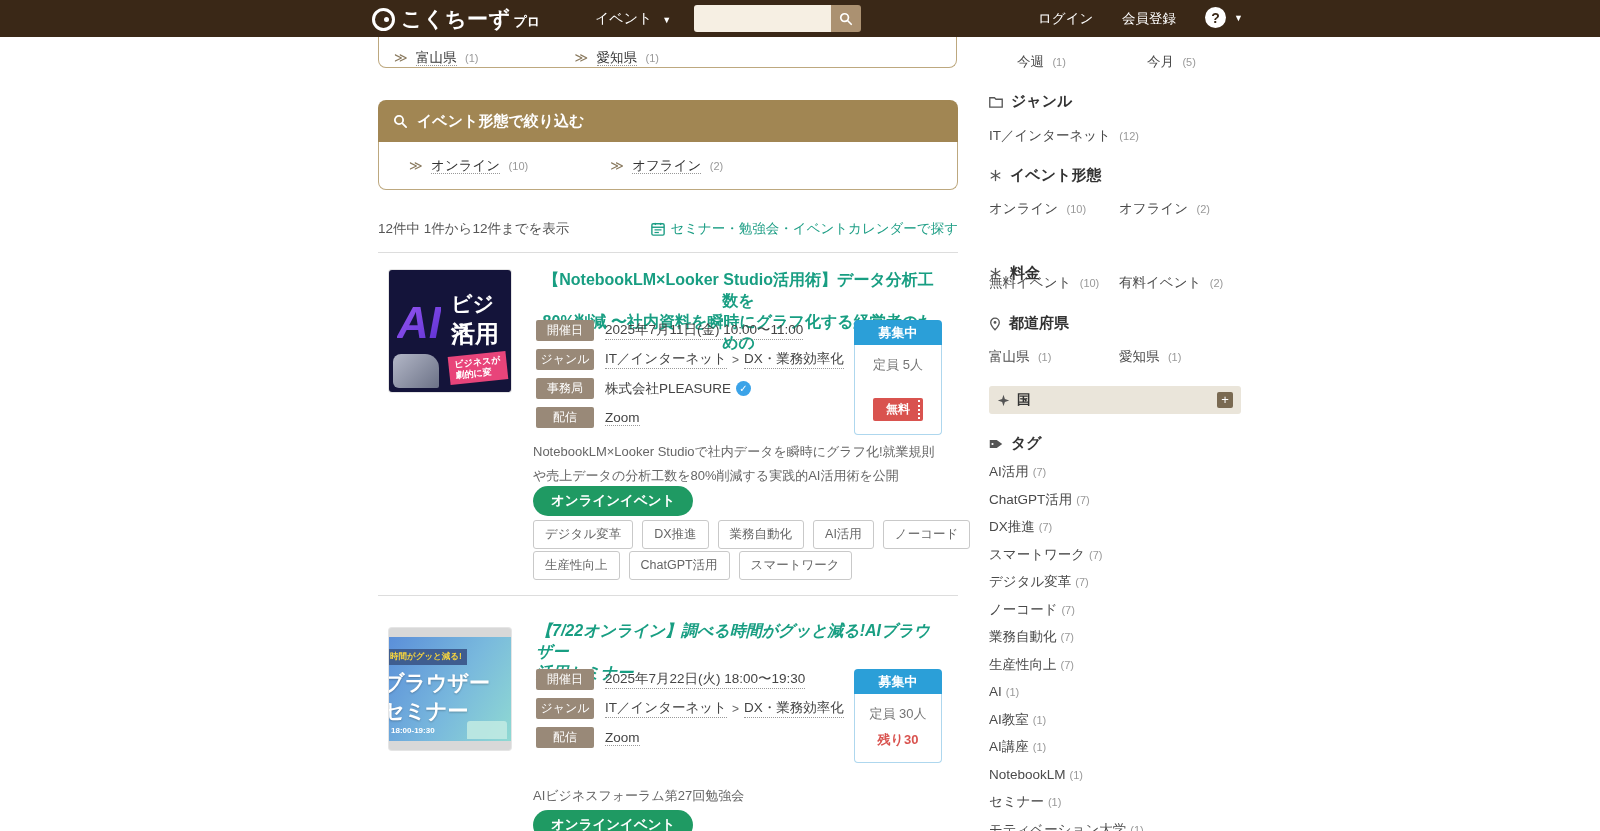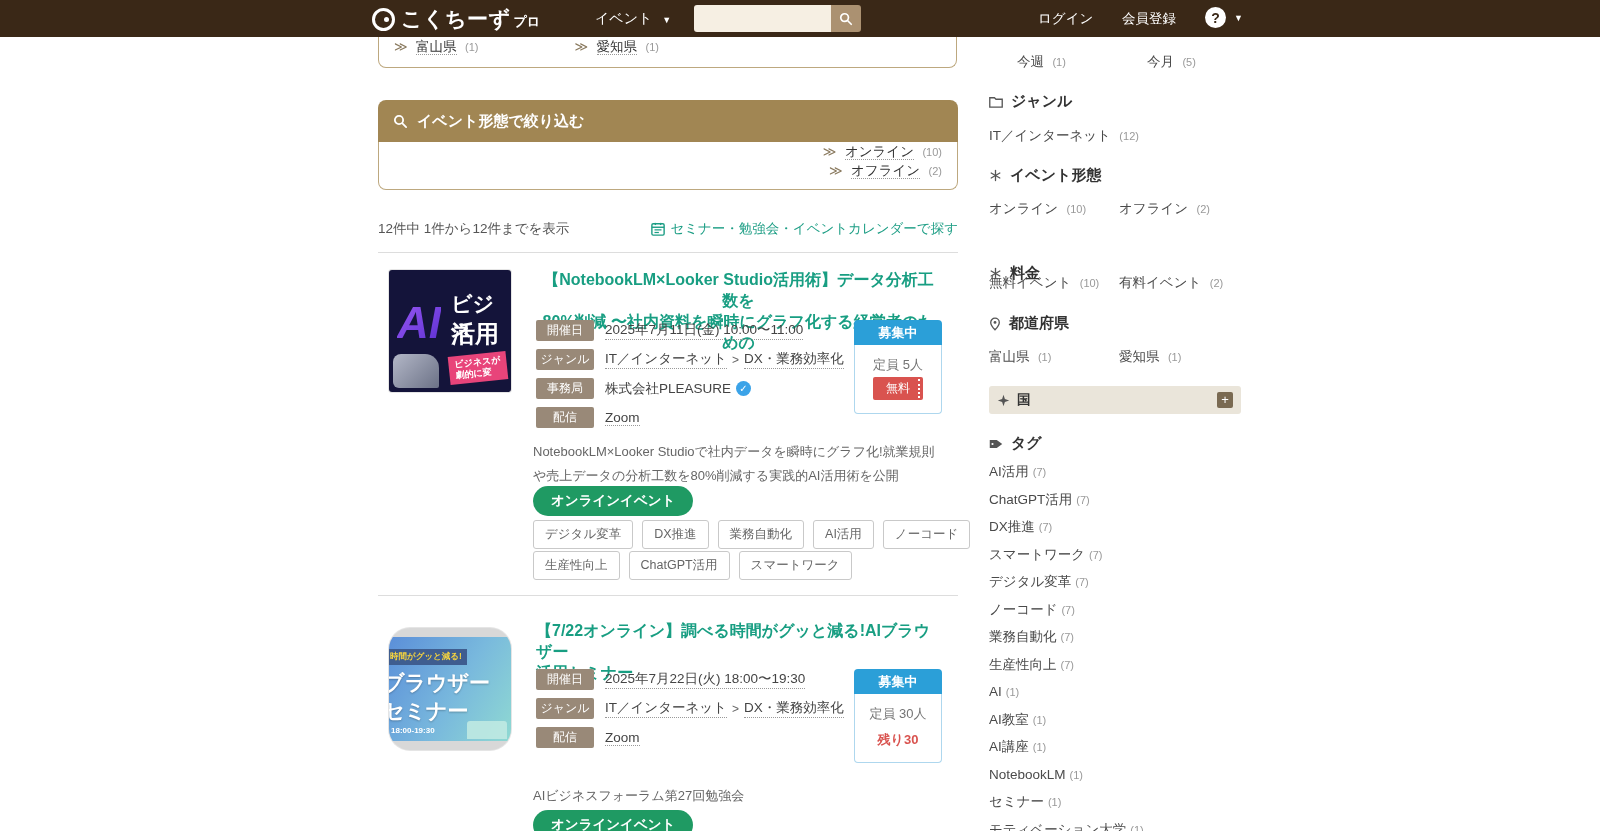--- a/index.html
+++ b/index.html
@@ -24,28 +24,28 @@
   .help { position:absolute; left:1205px; top:7px; width:21px; height:21px; background:#fff; border-radius:50%; text-align:center; line-height:21px; cursor:pointer; }
   .help span { color:#3a2817; font-weight:bold; font-size:14px; }
   .help-car { position:absolute; left:1234px; top:0; height:37px; line-height:37px; font-size:9px; cursor:pointer; }
 
   
   .chev { color:#8a7a5f; font-size:13px; margin-right:4px; }
   .flink { font-size:13.5px; color:#333; border-bottom:1px dotted #999; cursor:pointer; }
   .cnt { font-size:11px; color:#999; margin-left:4px; }
   .prefbox { position:absolute; left:378px; top:37px; width:579px; height:31px;
     border:1px solid #bda87f; border-top:none; border-radius:0 0 8px 8px; background:#fff;
-    display:flex; align-items:flex-start; padding:0 15px; }
+    display:flex; align-items:flex-end; padding:0 15px; }
   .prefbox .itm2 { margin-left:96px; }
   .fhead { position:absolute; left:378px; top:100px; width:580px; height:42px; background:#a18653;
     border-radius:8px 8px 0 0; display:flex; align-items:center; padding:0 15px; }
   .fhead .t { color:#fff; font-weight:bold; font-size:15px; margin-left:9px; }
   .fbody { position:absolute; left:378px; top:142px; width:580px; height:48px;
     border:1px solid #bda87f; border-top:none; border-radius:0 0 8px 8px; background:#fff;
-    display:flex; align-items:flex-end; padding:0 15px;flex-direction:column; }
+    display:flex; align-items:center; padding:0 30px; }
   .fbody .itm2 { margin-left:82px; }
 
   
   .resrow { position:absolute; left:378px; top:220px; width:580px; display:flex; justify-content:space-between; align-items:center; }
   .ressum { font-size:13.5px; color:#555; }
   .callink { display:flex; align-items:center; gap:5px; font-size:13.5px; color:#1d9e85; cursor:pointer; }
   .divider { position:absolute; left:378px; width:580px; border-top:1px solid #ddd; }
 
   
   .event { position:absolute; left:378px; width:580px; }
@@ -57,39 +57,39 @@
     text-align:center; line-height:21px; border-radius:2px; margin-right:11px; flex:none; }
   .eval { font-size:13.5px; color:#444; }
   .dlink { border-bottom:1px dotted #999; cursor:pointer; }
   .gsep { margin:0 5px; color:#666; font-size:12px; }
   .vbadge { display:inline-block; width:15px; height:15px; background:#3ba3e8; border-radius:50%; color:#fff;
     font-size:10px; text-align:center; line-height:15px; margin-left:5px; vertical-align:-2px; }
   .stbox { position:absolute; left:476px; width:88px; border-radius:4px; }
   .sthead { height:25px; background:#2b9fd8; color:#fff; font-weight:bold; font-size:13px; text-align:center; line-height:25px; border-radius:4px 4px 0 0; }
   .stbody { border:1px solid #aed7ee; border-top:none; border-radius:0 0 4px 4px; background:#fff; text-align:center; padding:11px 0 13px; }
   .stcap { font-size:13px; color:#737373; }
-  .price { position:relative; display:inline-block; margin-top:3px; background:#d9534f; color:#fff; font-size:12px; font-weight:normal; padding:3px 13px; border-radius:2px; cursor:pointer; }
+  .price { position:relative; display:inline-block; margin-top:24px; background:#d9534f; color:#fff; font-size:12px; font-weight:bold; padding:3px 13px; border-radius:2px; cursor:pointer; }
   .price:after { content:""; position:absolute; right:3px; top:2px; bottom:2px; border-right:2px dotted #fff; }
   .remain { margin-top:8px; color:#d9534f; font-weight:bold; font-size:13px; }
   .edesc { position:absolute; left:155px; width:412px; font-size:13px; color:#666; line-height:24px; }
   .gpill { position:absolute; left:155px; background:#1f9a63; color:#fff; font-weight:bold; font-size:13.5px; padding:6px 18px; border-radius:16px; cursor:pointer; }
   .tagrow { position:absolute; left:155px; display:flex; gap:9px; }
   .tchip { border:1px solid #c9c9c9; border-radius:3px; padding:5px 11px; font-size:12.5px; color:#666; background:#fff; cursor:pointer; white-space:nowrap; }
 
   
   .th1 { background:#14143a; position:relative; }
   .th1 .big { position:absolute; left:8px; top:28px; font-size:44px; font-weight:bold; font-style:italic;
     background:linear-gradient(135deg,#9b59f5,#5a2fd0); -webkit-background-clip:text; background-clip:text; color:transparent; }
   .th1 .l1 { position:absolute; left:62px; top:20px; color:#fff; font-weight:bold; font-size:21px; }
   .th1 .l2 { position:absolute; left:62px; top:48px; color:#fff; font-weight:bold; font-size:24px; }
   .th1 .rib { position:absolute; left:60px; top:84px; background:#e8447a; color:#fff; font-size:9px; font-weight:bold;
     padding:3px 6px; line-height:11px; transform:rotate(-6deg); }
   .th1 .hand { position:absolute; left:4px; bottom:4px; width:46px; height:34px;
     background:linear-gradient(135deg,#cfd4e0,#7b8294); border-radius:8px 14px 2px 6px; opacity:.85; }
-  .th2 { background:#d8d8d8; position:relative;border-radius:21px; }
+  .th2 { background:#d8d8d8; position:relative; }
   .th2 .inner { position:absolute; left:0; top:9px; width:122px; height:104px;
     background:linear-gradient(120deg,#5b8fd9,#79b9dd 55%,#8fd9d2); overflow:hidden; }
   .th2 .rib { position:absolute; left:-4px; top:12px; background:#3f5d8f; color:#f5d33f; font-size:8.5px; font-weight:bold; padding:2px 5px; }
   .th2 .l1 { position:absolute; left:-6px; top:32px; color:#fff; font-weight:bold; font-size:21px; text-shadow:0 1px 2px rgba(0,0,0,.25); white-space:nowrap; }
   .th2 .l2 { position:absolute; left:-6px; top:60px; color:#fff; font-weight:bold; font-size:21px; text-shadow:0 1px 2px rgba(0,0,0,.25); white-space:nowrap; }
   .th2 .time { position:absolute; left:2px; bottom:6px; color:#fff; font-size:8px; font-weight:bold; }
   .th2 .bot { position:absolute; right:4px; bottom:2px; width:40px; height:18px; background:#bfe9e2; border-radius:3px 3px 0 0; opacity:.9; }
 
   
   .sb { position:absolute; }
@@ -250,21 +250,21 @@
   <div class="event" style="top:608px; height:223px;">
     <div class="thumb th2" style="top:20px;">
       <span class="inner">
         <span class="rib">時間がグッと減る!</span>
         <span class="l1">ブラウザー</span>
         <span class="l2">セミナー</span>
         <span class="time">18:00-19:30</span>
         <span class="bot"></span>
       </span>
     </div>
-    <div class="etitle" style="top:12px; text-align:left;">
+    <div class="etitle" style="top:12px; text-align:left;font-style:italic;">
       <span>【7/22オンライン】調べる時間がグッと減る!AIブラウザー</span><br>
       <span>活用セミナー</span>
     </div>
     <div class="erows" style="top:61px;">
       <div class="erow">
         <span class="chip">開催日</span>
         <span class="eval dlink">2025年7月22日(火) 18:00〜19:30</span>
       </div>
       <div class="erow">
         <span class="chip">ジャンル</span>

